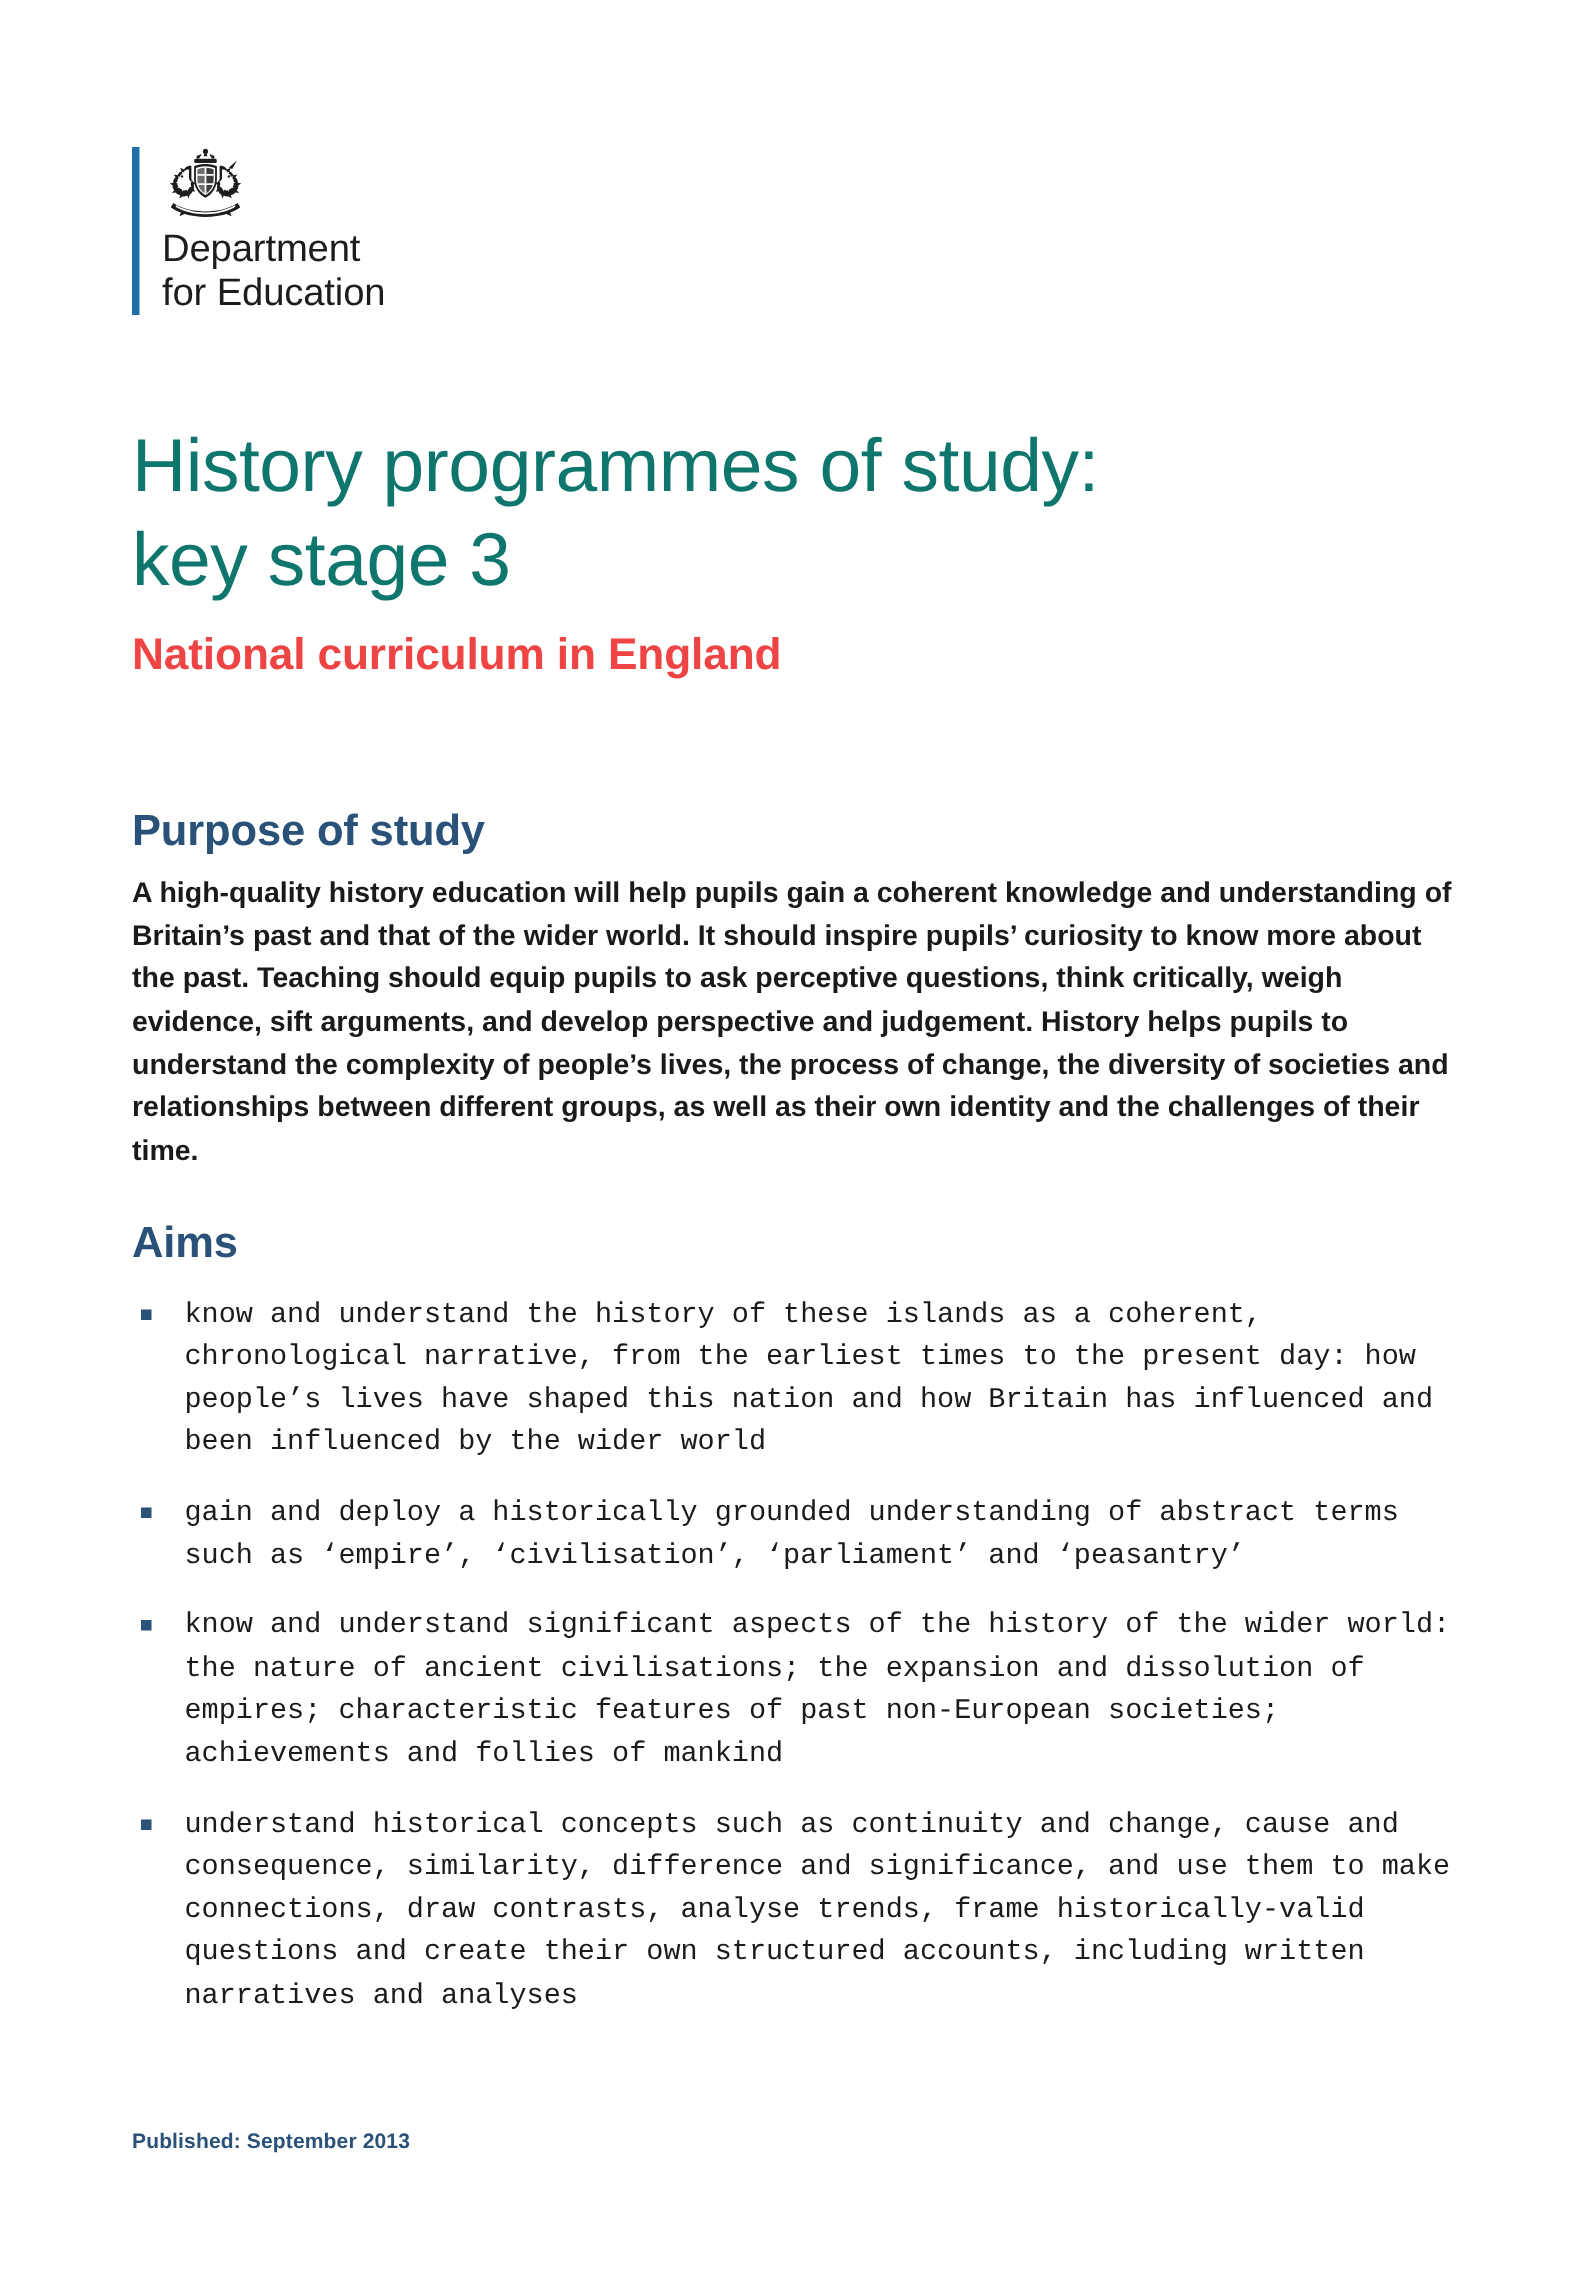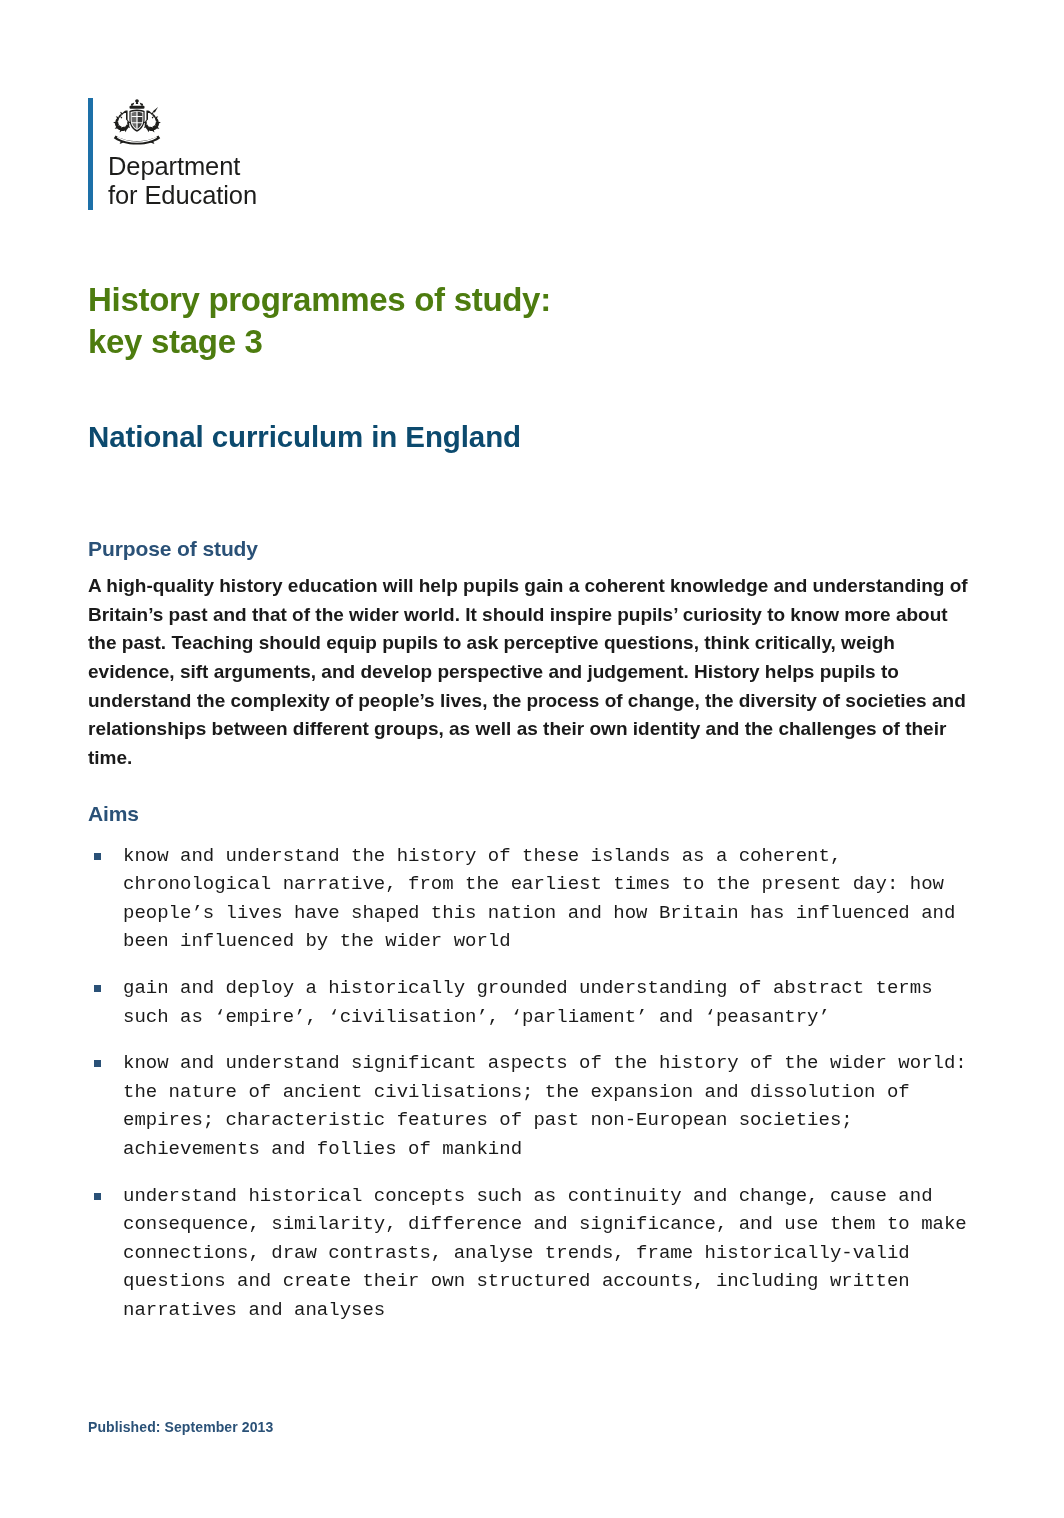--- a/index.html
+++ b/index.html
@@ -59,51 +59,51 @@
     letter-spacing: -0.1px;
     white-space: pre-line;
   }
 
   
   .doc-title {
     position: absolute;
     left: 88px;
     top: 279px;
     width: 880px;
-    font-size: 33px;
+    font-size: 50px;
     line-height: 1.26;
-    font-weight: bold;
-    color: #4d7c0f;
+    font-weight: normal;
+    color: #0f766e;
     letter-spacing: -0.3px;
     white-space: pre-line;
     margin: 0;
   }
   .doc-subtitle {
     position: absolute;
     left: 88px;
     top: 418px;
     width: 880px;
     font-size: 29.5px;
     line-height: 1.3;
     font-weight: bold;
-    color: #0c4a6e;
+    color: #ef4444;
     letter-spacing: -0.1px;
     margin: 0;
   }
 
   
   .content {
     position: absolute;
     left: 88px;
     top: 536px;
     width: 890px;
   }
 
   h2.section-heading {
-    font-size: 21px;
+    font-size: 29px;
     line-height: 1.25;
     font-weight: bold;
     color: #2a5177;
     margin: 0 0 10px 0;
     letter-spacing: -0.1px;
   }
   h2.section-heading.spaced {
     margin-top: 29px;
   }
 

